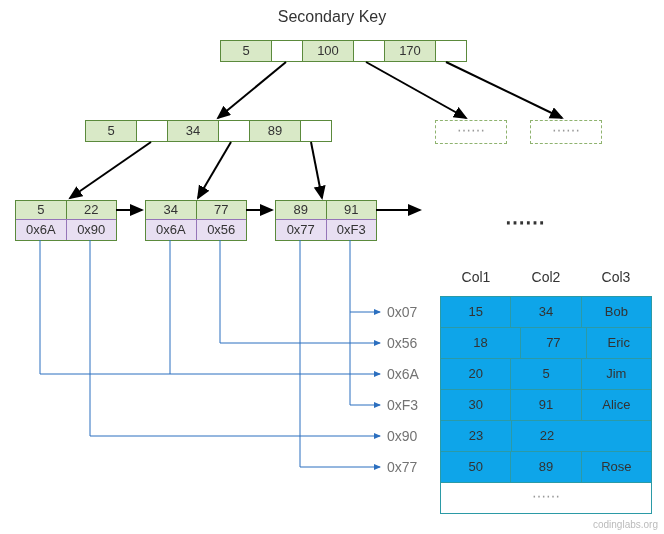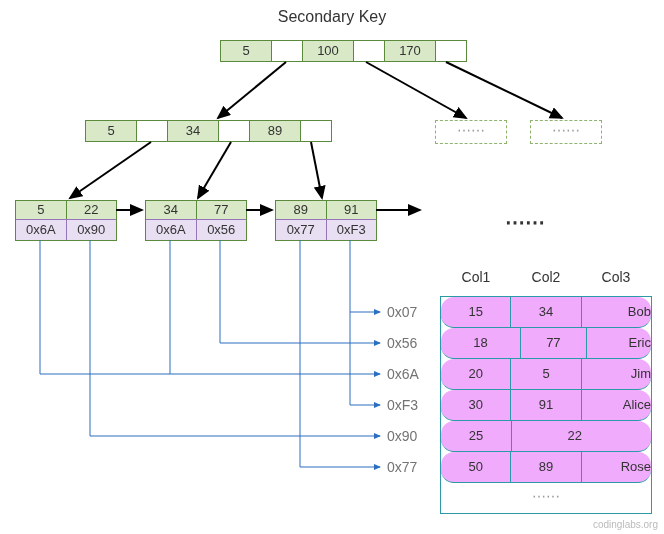--- a/index.html
+++ b/index.html
@@ -88,31 +88,30 @@
     left: 0;
   }
   .table-wrap .thead .th {
     text-align: center;
     color: #333;
     font-size: 14px;
   }
   .table-wrap .trow {
     display: flex;
     border-bottom: 1px solid #2b9aa6;
-    background: #f0abfc;
-    border-radius: 13px;
+    background: #0ea5e9;
   }
   .table-wrap .trow:last-child { border-bottom: none; }
   .table-wrap .trow .td {
     border-right: 1px solid #2b9aa6;
     text-align: center;
     height: 30px;
     line-height: 30px;
   }
-  .table-wrap .trow .td:last-child { border-right: none; text-align: right; }
+  .table-wrap .trow .td:last-child { border-right: none; }
   .table-wrap .footer-row {
     height: 30px;
     line-height: 26px;
     text-align: center;
     background: #fff;
     font-size: 14px;
     color: #999;
   }
   .watermark {
     position: absolute;
@@ -217,21 +216,21 @@
     <div class="td" style="width:70px">20</div>
     <div class="td" style="width:70px">5</div>
     <div class="td" style="width:70px">Jim</div>
   </div>
   <div class="trow">
     <div class="td" style="width:70px">30</div>
     <div class="td" style="width:70px">91</div>
     <div class="td" style="width:70px">Alice</div>
   </div>
   <div class="trow">
-    <div class="td" style="width:70px">25</div>
+    <div class="td" style="width:70px">23</div>
     <div class="td" style="width:70px">22</div>
   </div>
   <div class="trow">
     <div class="td" style="width:70px">50</div>
     <div class="td" style="width:70px">89</div>
     <div class="td" style="width:70px">Rose</div>
   </div>
   <div class="footer-row">⋯⋯</div>
 </div>
 

